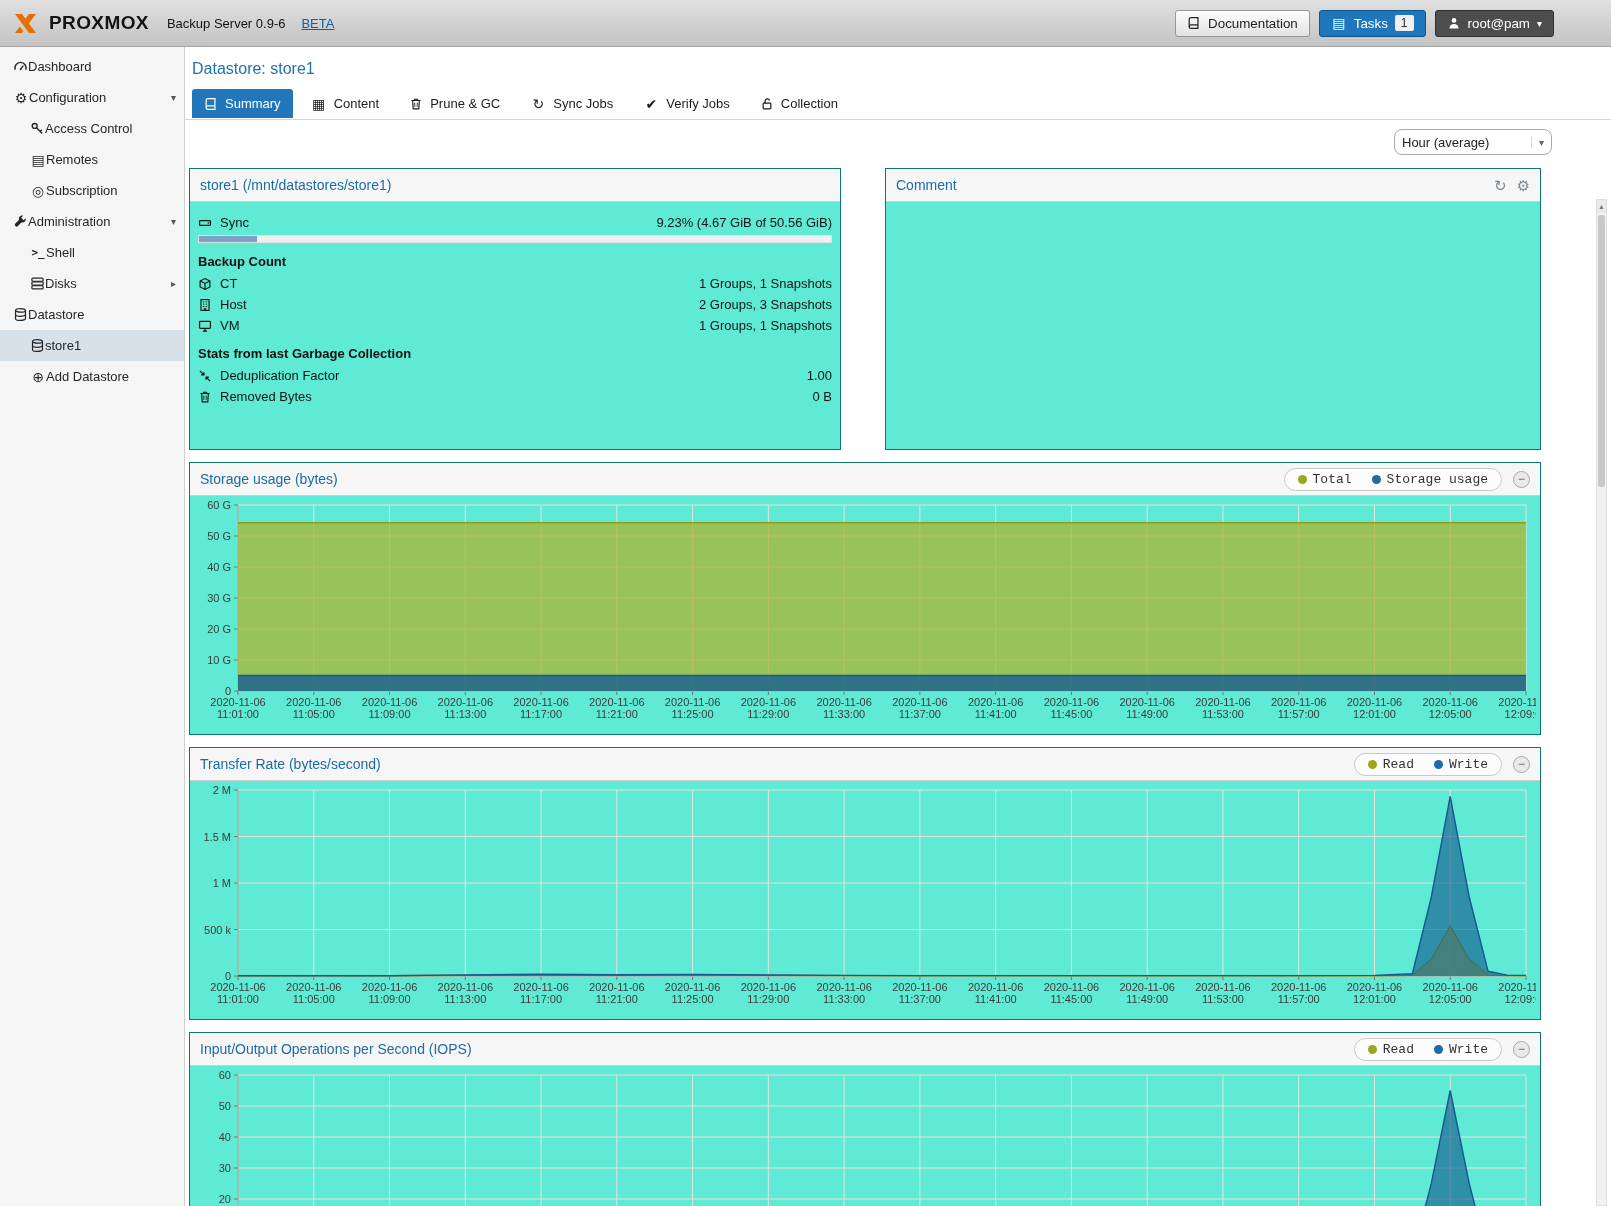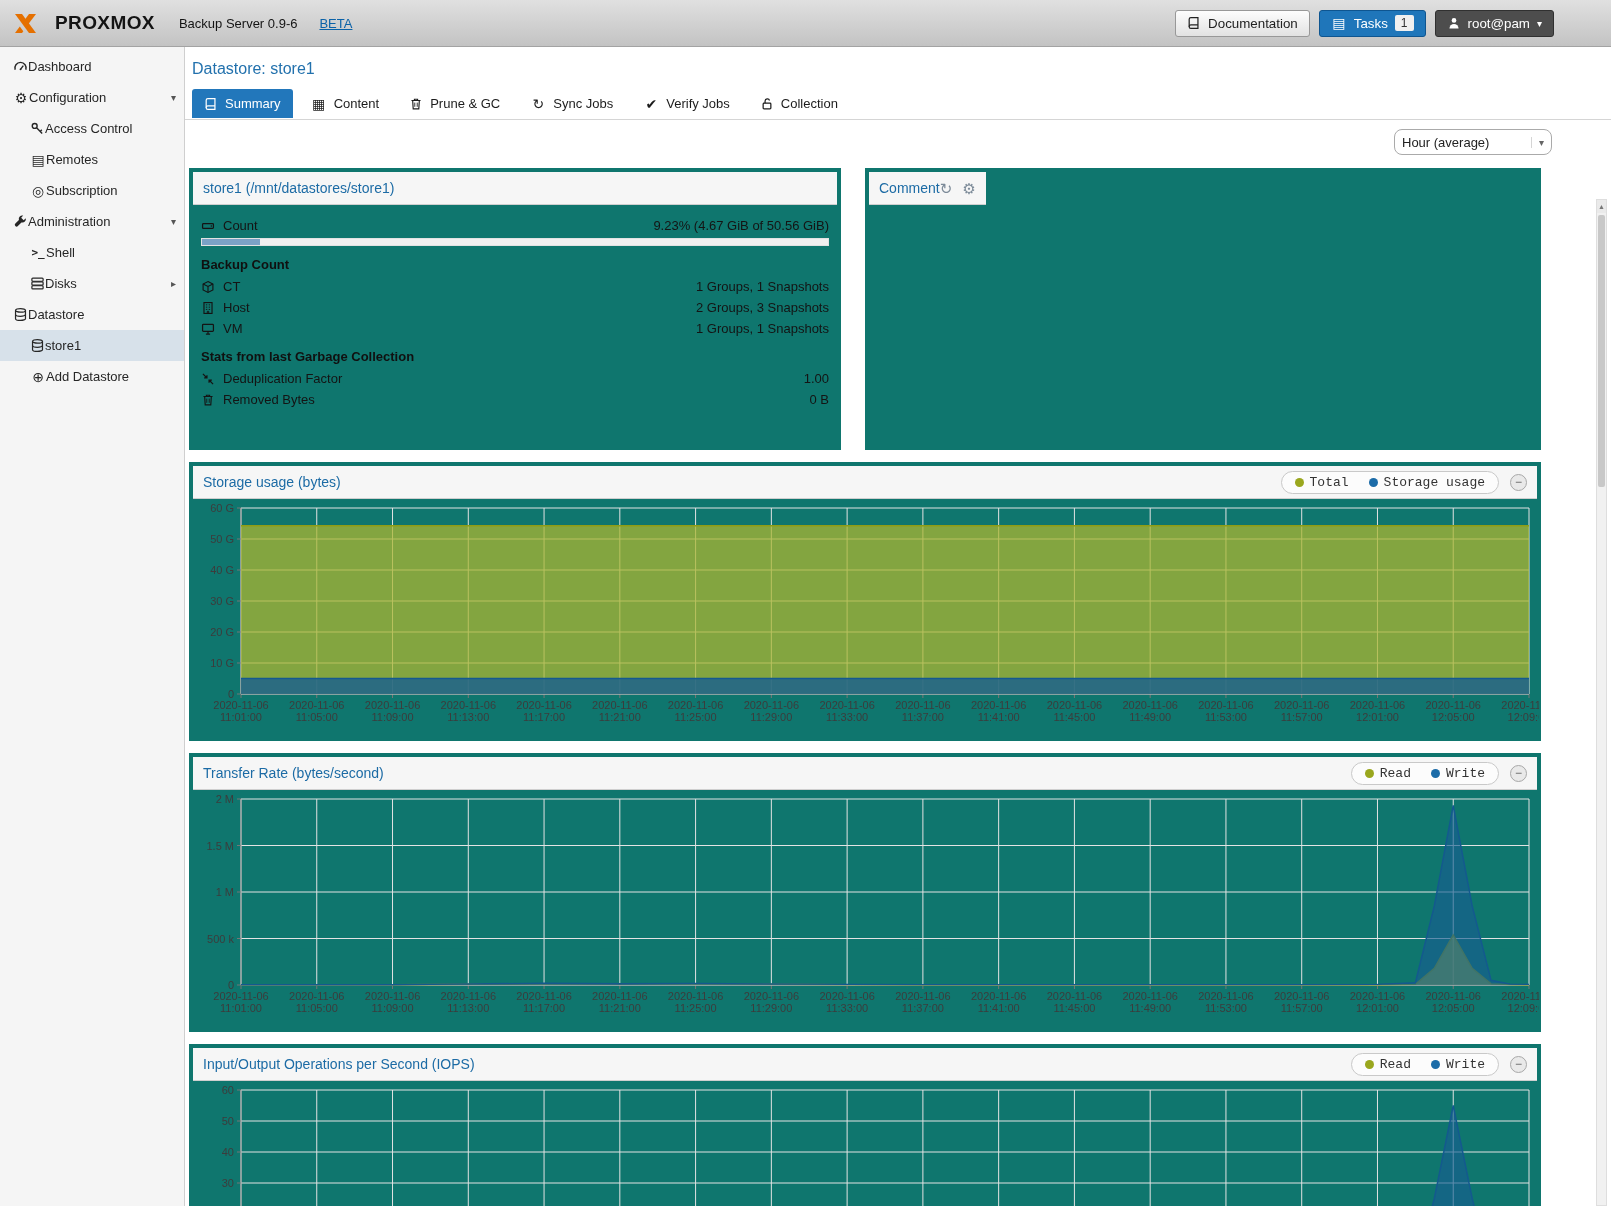--- a/index.html
+++ b/index.html
@@ -14,21 +14,21 @@
   .icon.sm { width:14px; height:14px; }
   .gicon { width:16px; text-align:center; font-size:14px; line-height:1; flex:0 0 auto; }
   .mono { font-family:"DejaVu Sans Mono", monospace; font-weight:bold; font-size:11px; }
 
   
   .topbar {
     height:47px; background:linear-gradient(#e0e0e0,#c3c3c3);
     border-bottom:1px solid #a3a3a3;
     display:flex; align-items:center; padding:0 57px 0 12px; gap:8px;
   }
-  .brand { display:flex; align-items:center; gap:16px; }
+  .brand { display:flex; align-items:center; gap:10px; }
   .brand-text { font-weight:bold; font-size:19px; letter-spacing:.4px; color:#141414; }
   .product { font-size:13px; color:#141414; margin-left:8px; }
   .beta { color:#0b62a8; text-decoration:underline; margin-left:6px; cursor:pointer; }
   .top-actions { margin-left:auto; display:flex; gap:9px; }
   .tb-btn {
     display:flex; align-items:center; gap:7px; height:27px; padding:0 11px;
     border:1px solid #989898; border-radius:3px;
     background:linear-gradient(#fdfdfd,#e2e2e2); color:#222; cursor:pointer;
   }
   .tb-btn.tasks { background:#1f76ba; border-color:#0e5590; color:#fff; }
@@ -69,30 +69,30 @@
     display:flex; align-items:center; padding:0 7px; color:#222; cursor:pointer;
   }
   .rs-caret { margin-left:auto; color:#666; font-size:10px; border-left:1px solid #d5d5d5; padding-left:7px; }
 
   .content {
     flex:1; padding:4px 70px 0 4px; display:flex; flex-direction:column; gap:12px;
     overflow:hidden;
   }
   .row1 { display:flex; gap:24px; height:282px; flex-shrink:0; }
 
-  .panel { border:4px solid #0f766e; background:#0f766e; flex-shrink:0; }
+  .panel { border:1px solid #0f766e; background:#5eead4; flex-shrink:0; }
   .panel-hd {
     height:33px; display:flex; align-items:center; padding:0 10px;
     border-bottom:1px solid #cfcfcf; background:#f6f6f6;
   }
   .panel-hd .title { color:#1c6ba5; font-size:14px; }
   .panel-bd { padding:9px 8px; }
 
   .panel-summary { width:652px; display:flex; flex-direction:column; }
-  .panel-comment { flex:1; display:flex; flex-direction:row; }
+  .panel-comment { flex:1; display:flex; flex-direction:column;margin-left:20px; }
   .comment-bd { flex:1; }
 
   .srow { display:flex; align-items:center; gap:8px; height:19px; margin:2px 0; color:#141414; }
   .srow .val { margin-left:auto; }
   .ssec { font-weight:bold; margin:11px 0 5px 0; color:#101010; }
   .bar { height:8px; background:#f0f0f0; border:1px solid #e2e2e2; margin:3px 0 4px 0; position:relative; }
   .bar-fill { position:absolute; left:0; top:0; bottom:0; background:#7ba2c6; }
 
   .hd-icons { margin-left:auto; display:flex; gap:10px; color:#7d8b99; font-size:15px; }
   .hd-icons span { cursor:pointer; line-height:1; }
@@ -348,21 +348,21 @@
 
         <div class="panel panel-summary">
           <div class="panel-hd">
             <span class="title">store1 (/mnt/datastores/store1)</span>
           </div>
           <div class="panel-bd">
             <div class="srow">
               <svg class="icon sm">
                   <use href="#i-drive"></use>
                 </svg>
-              <span>Count</span>
+              <span>Sync</span>
               <span class="val">9.23% (4.67 GiB of 50.56 GiB)</span>
             </div>
             <div class="bar">
               <div class="bar-fill" style="width: 9.23%;"></div>
             </div>
             <div class="ssec">Backup Count</div>
             <div class="srow">
               <svg class="icon sm">
                   <use href="#i-cube"></use>
                 </svg>

